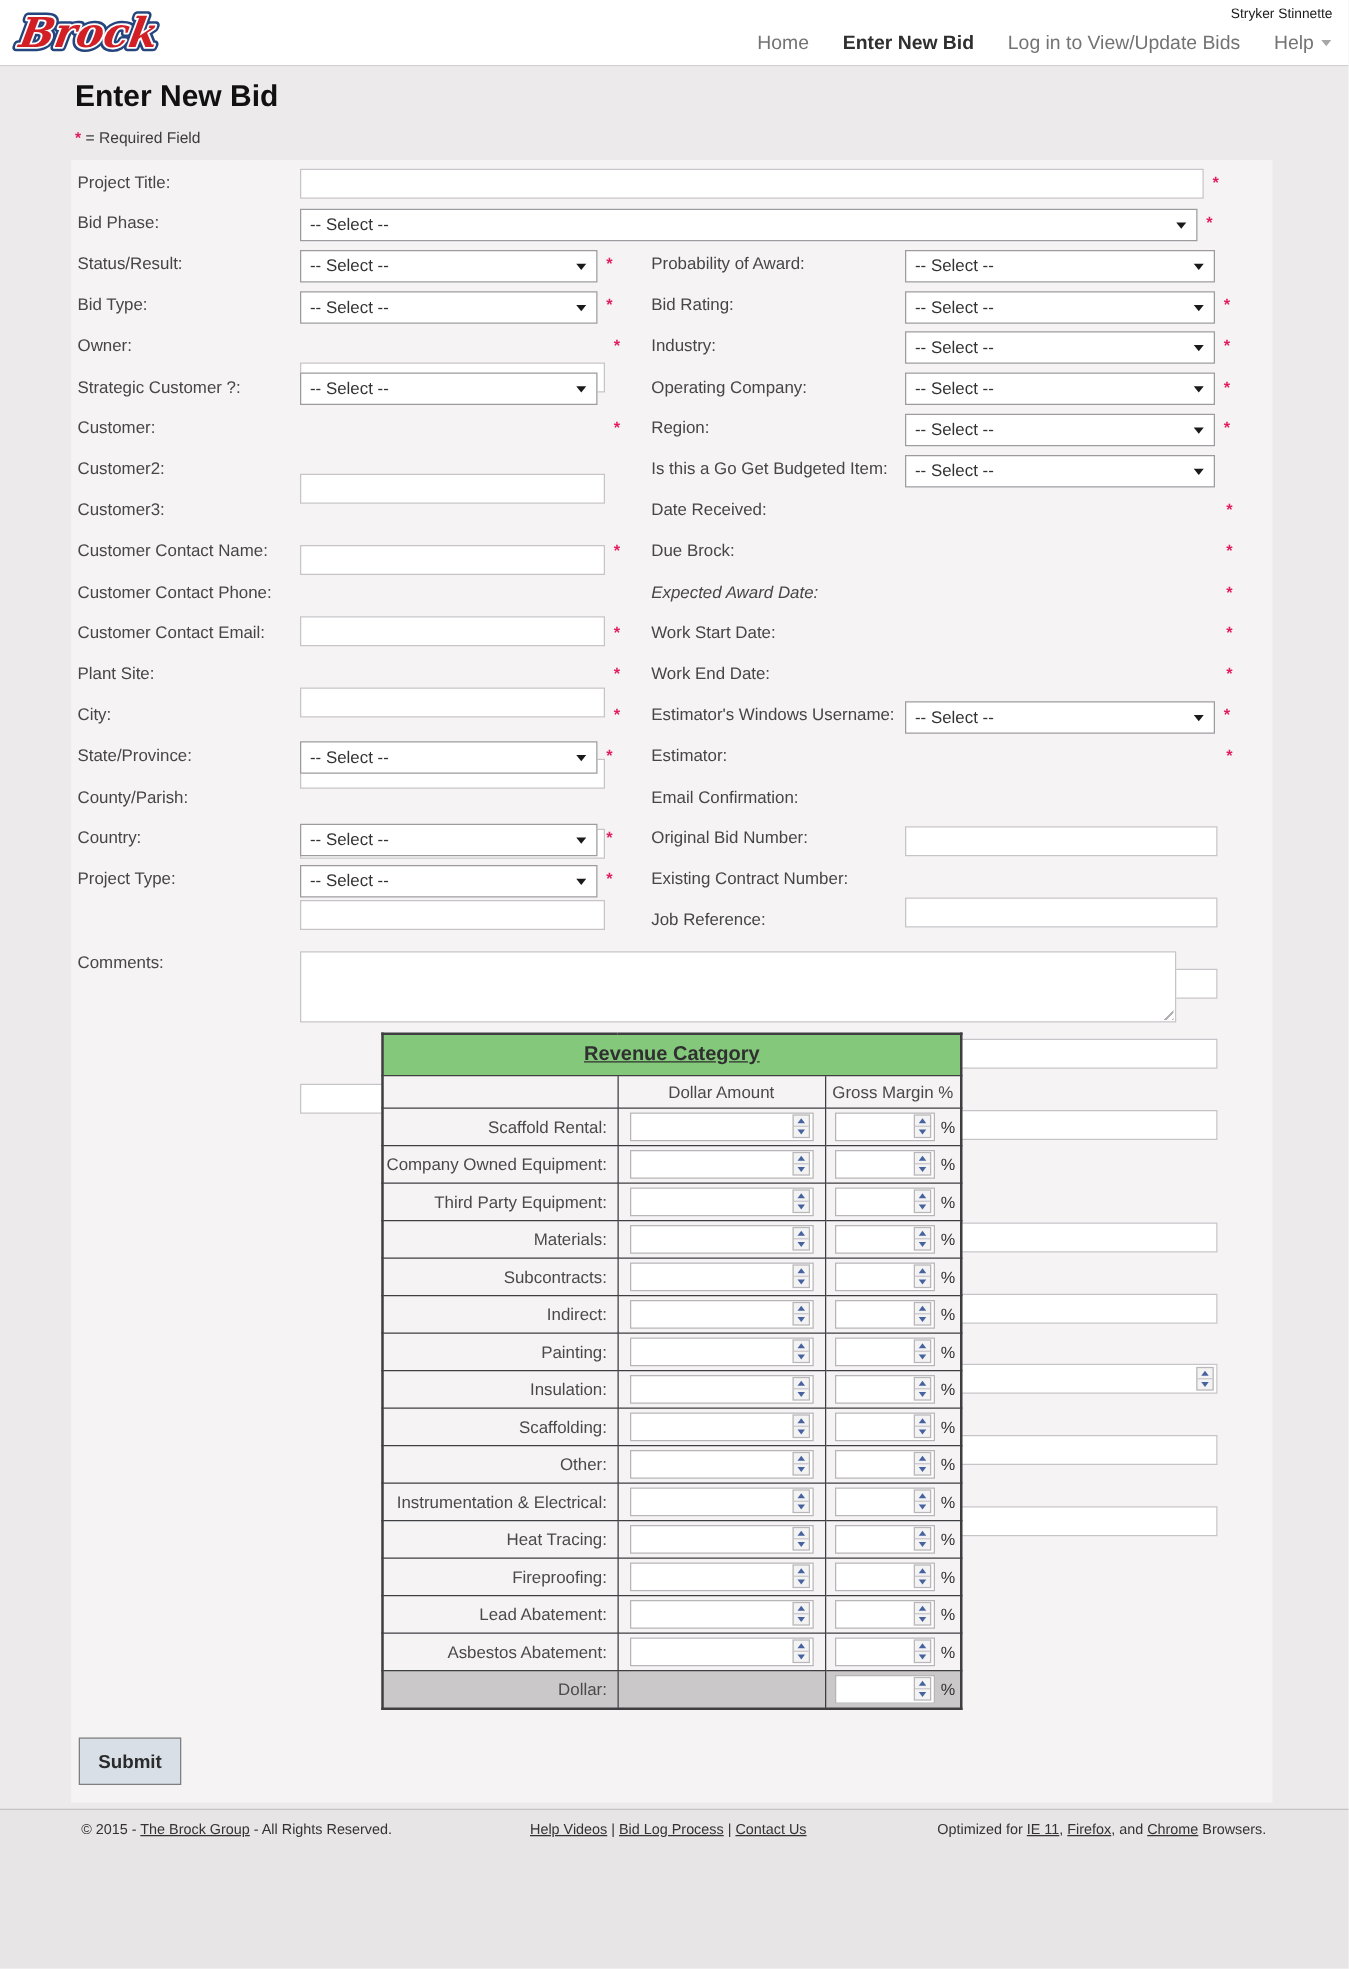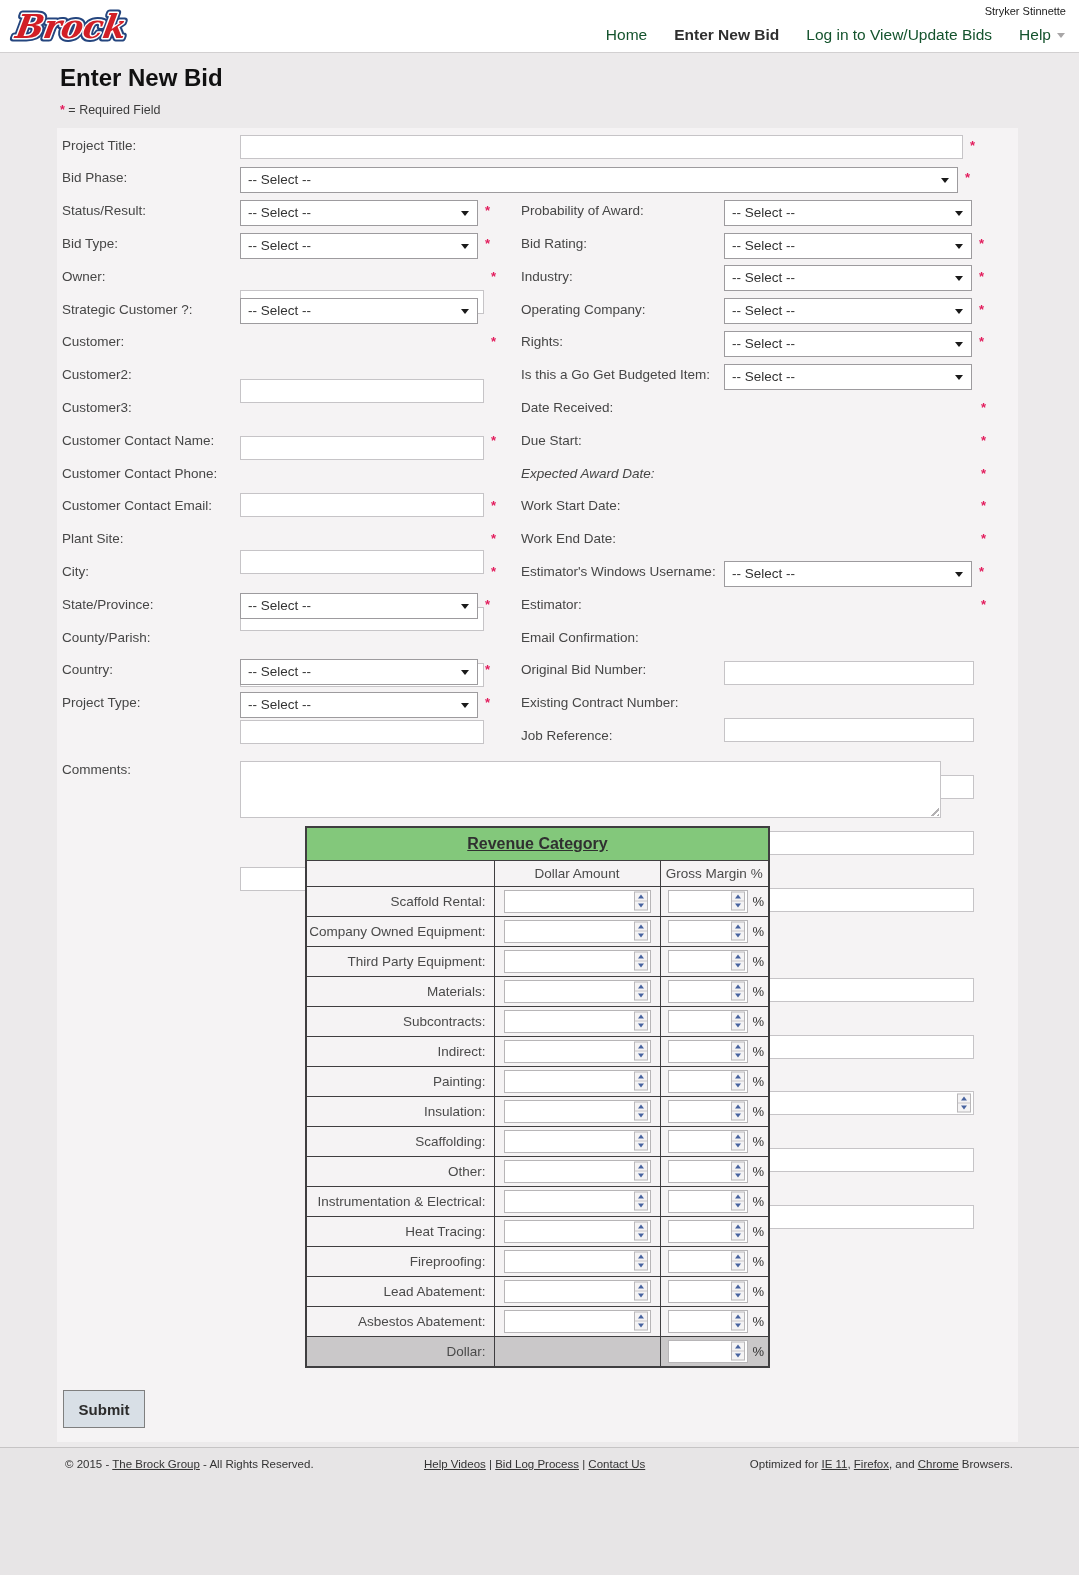--- a/index.html
+++ b/index.html
@@ -5,21 +5,21 @@
   * { box-sizing: border-box; margin: 0; padding: 0; }
   html,body { background:#fff; }
   body { font-family: "Liberation Sans", "DejaVu Sans", sans-serif; }
   #page { position:relative; width:1079px; height:1575px; background:#eceaeb; overflow:hidden; }
 
   
   #header { position:absolute; left:0; top:0; width:1079px; height:53px; background:#ffffff; border-bottom:1px solid #d2d0d1; }
   #logo { position:absolute; left:6px; top:3px; }
   #username { position:absolute; right:13px; top:5px; font-size:11px; color:#1a1a1a; }
   #nav { position:absolute; right:14px; top:26px; display:flex; gap:27px; font-size:15.5px; color:#a8a6a7; align-items:center; }
-  #nav .nav-item { text-decoration:none; color:#14532d; cursor:pointer; }
+  #nav .nav-item { text-decoration:none; color:#737373; cursor:pointer; }
   #nav .nav-item.active { color:#2f2f2f; font-weight:bold; }
   .caret-sm { display:inline-block; margin-left:6px; width:0; height:0; border-left:4px solid transparent; border-right:4px solid transparent; border-top:5px solid #a8a6a7; vertical-align:middle; }
 
   
   #page-title { position:absolute; left:60px; top:64px; font-size:24px; font-weight:bold; color:#111; }
   #req-note { position:absolute; left:60px; top:103px; font-size:12.5px; color:#3c3c3c; }
   .req { color:#e21c5c; font-weight:bold; }
 
   
   #panel { position:absolute; left:57px; top:128px; width:961px; height:1314px; background:#f5f3f4; }
@@ -176,31 +176,31 @@
       <div class="sel" style="left: 724px; top: 199.7px; width: 248px;"><span>-- Select --</span><i class="caret"></i></div>
       <div class="flabel" style="left: 521px; top: 236px;">Bid Rating:</div>
       <div class="sel" style="left: 724px; top: 232.5px; width: 248px;"><span>-- Select --</span><i class="caret"></i></div>
       <span class="reqmark" style="left: 979px; top: 236px;">*</span>
       <div class="flabel" style="left: 521px; top: 268.8px;">Industry:</div>
       <div class="sel" style="left: 724px; top: 265.3px; width: 248px;"><span>-- Select --</span><i class="caret"></i></div>
       <span class="reqmark" style="left: 979px; top: 268.8px;">*</span>
       <div class="flabel" style="left: 521px; top: 301.6px;">Operating Company:</div>
       <div class="sel" style="left: 724px; top: 298.1px; width: 248px;"><span>-- Select --</span><i class="caret"></i></div>
       <span class="reqmark" style="left: 979px; top: 301.6px;">*</span>
-      <div class="flabel" style="left: 521px; top: 334.4px;">Rights:</div>
+      <div class="flabel" style="left: 521px; top: 334.4px;">Region:</div>
       <div class="sel" style="left: 724px; top: 330.9px; width: 248px;"><span>-- Select --</span><i class="caret"></i></div>
       <span class="reqmark" style="left: 979px; top: 334.4px;">*</span>
       <div class="flabel" style="left: 521px; top: 367.2px;">Is this a Go Get Budgeted Item:</div>
       <div class="sel" style="left: 724px; top: 363.7px; width: 248px;"><span>-- Select --</span><i class="caret"></i></div>
       <div class="flabel" style="left: 521px; top: 400px;">Date Received:</div>
       <div class="iwrap abs" style="left: 724px; top: 397px; width: 250px;">
         <input class="tinput" type="text" style="">
       </div>
       <span class="reqmark" style="left: 981px; top: 400px;">*</span>
-      <div class="flabel" style="left: 521px; top: 432.8px;">Due Start:</div>
+      <div class="flabel" style="left: 521px; top: 432.8px;">Due Brock:</div>
       <div class="iwrap abs" style="left: 724px; top: 429.8px; width: 250px;">
         <input class="tinput" type="text" style="">
       </div>
       <span class="reqmark" style="left: 981px; top: 432.8px;">*</span>
       <div class="flabel" style="left: 521px; top: 465.6px; font-style: italic;">Expected Award Date:</div>
       <div class="iwrap abs" style="left: 724px; top: 462.6px; width: 250px;">
         <input class="tinput" type="text" style="">
       </div>
       <span class="reqmark" style="left: 981px; top: 465.6px;">*</span>
       <div class="flabel" style="left: 521px; top: 498.4px;">Work Start Date:</div>

